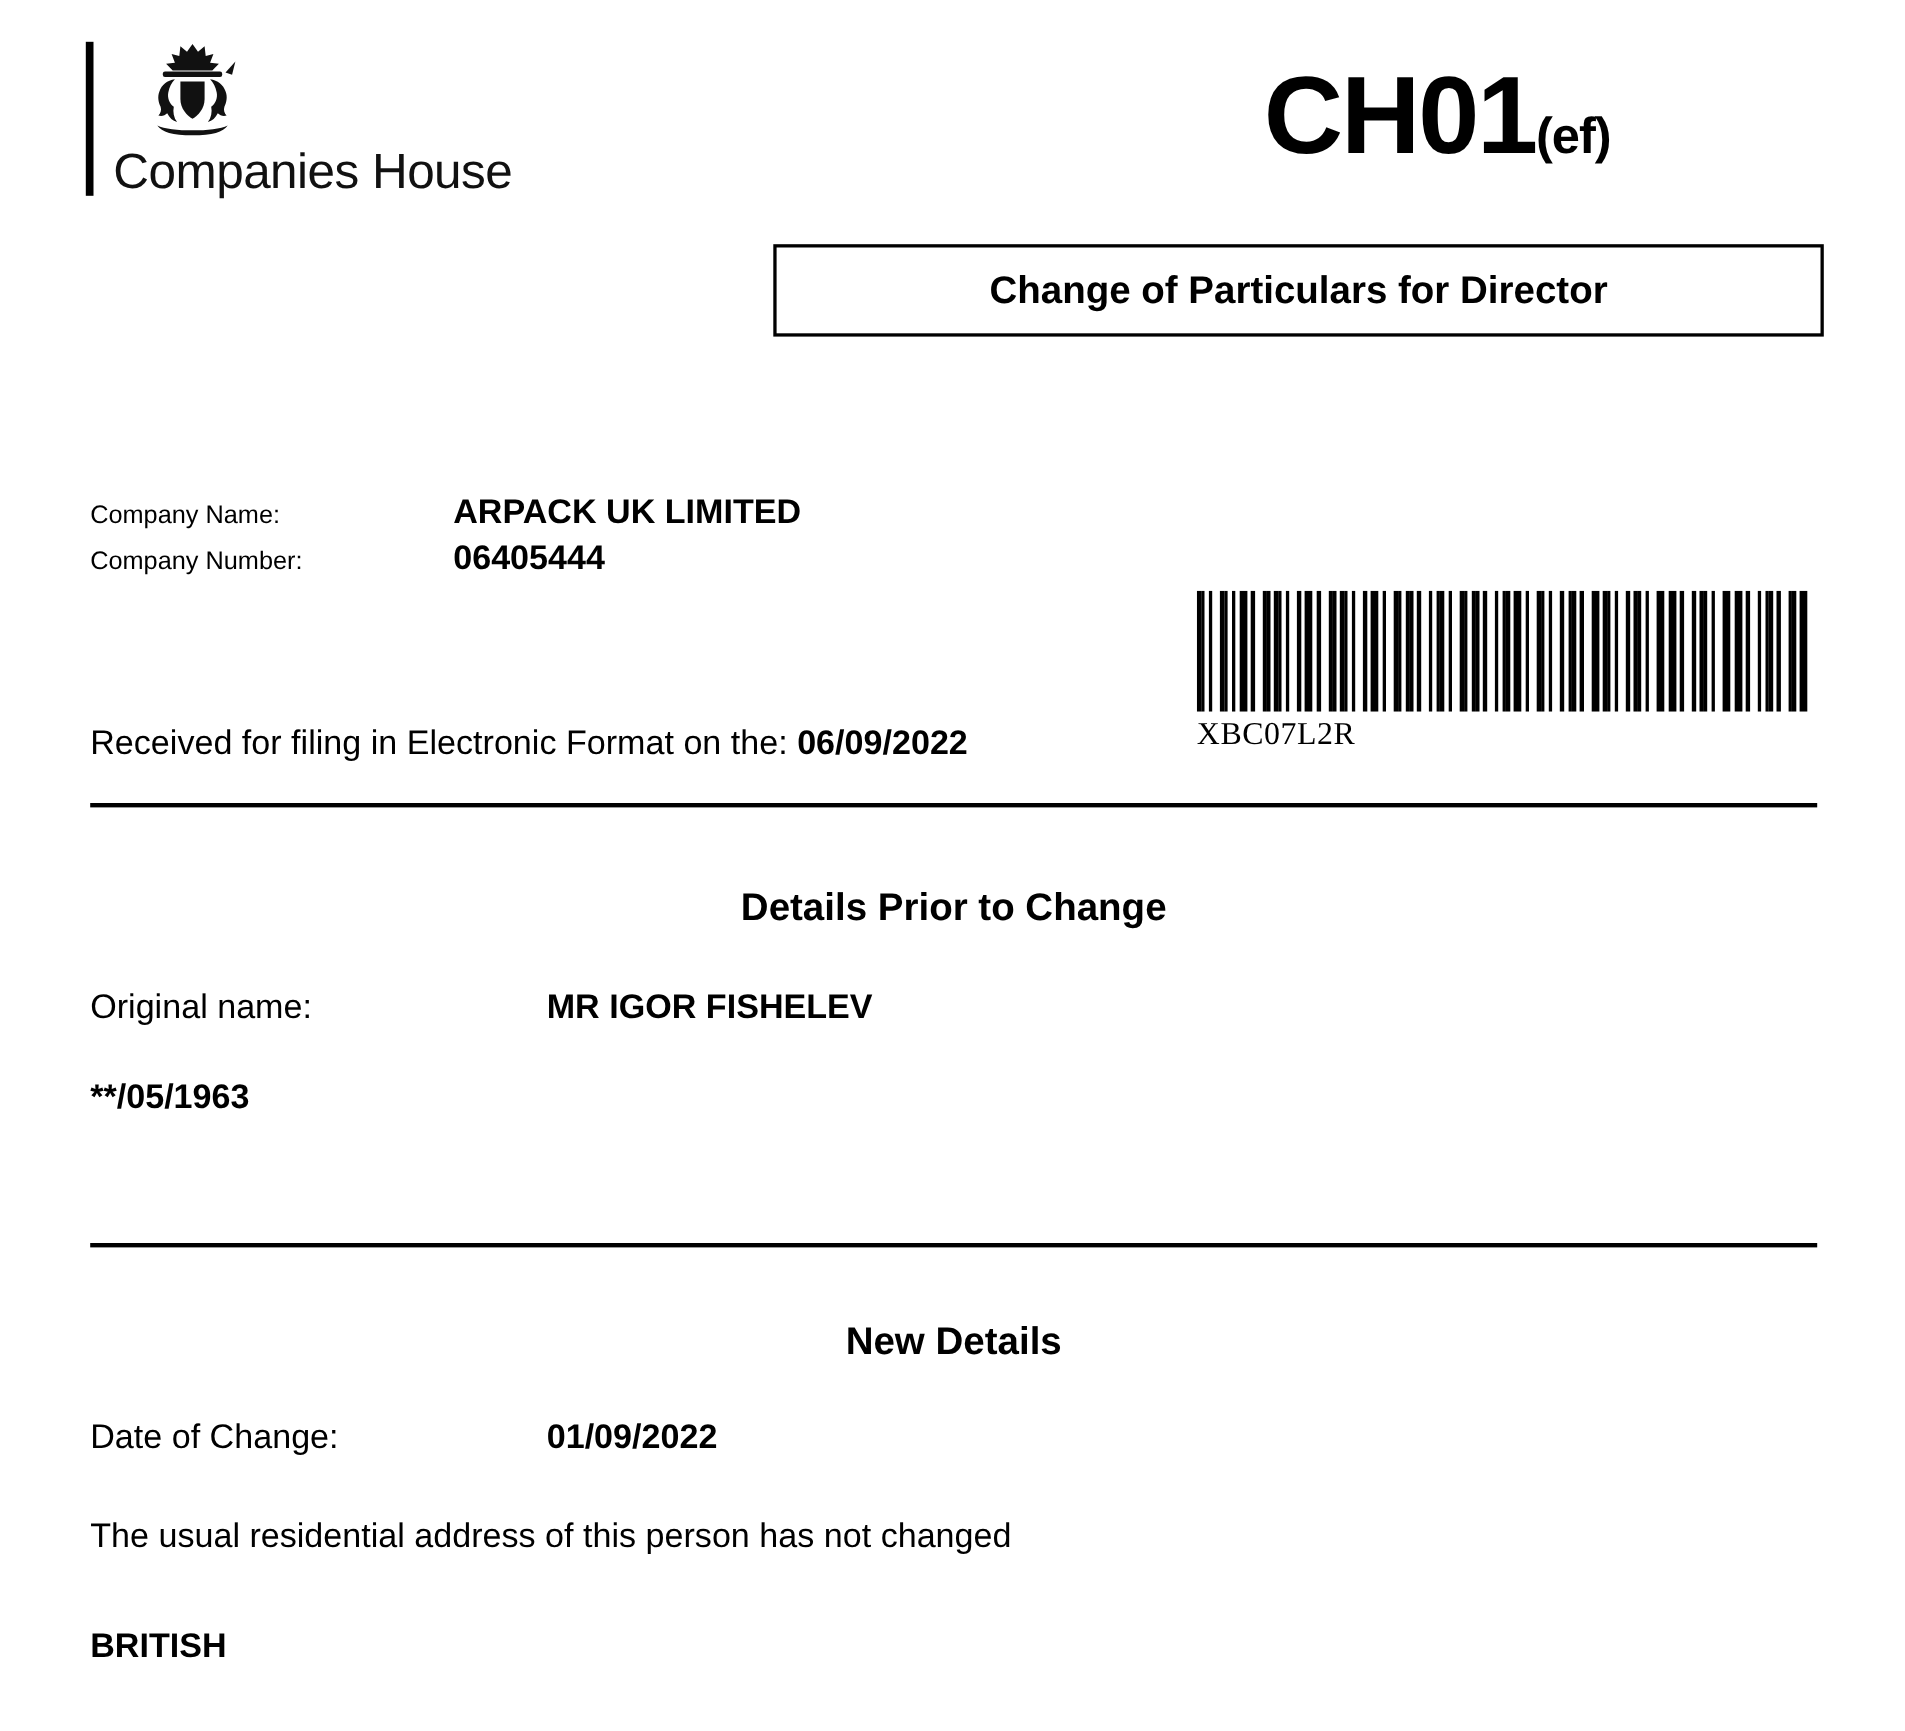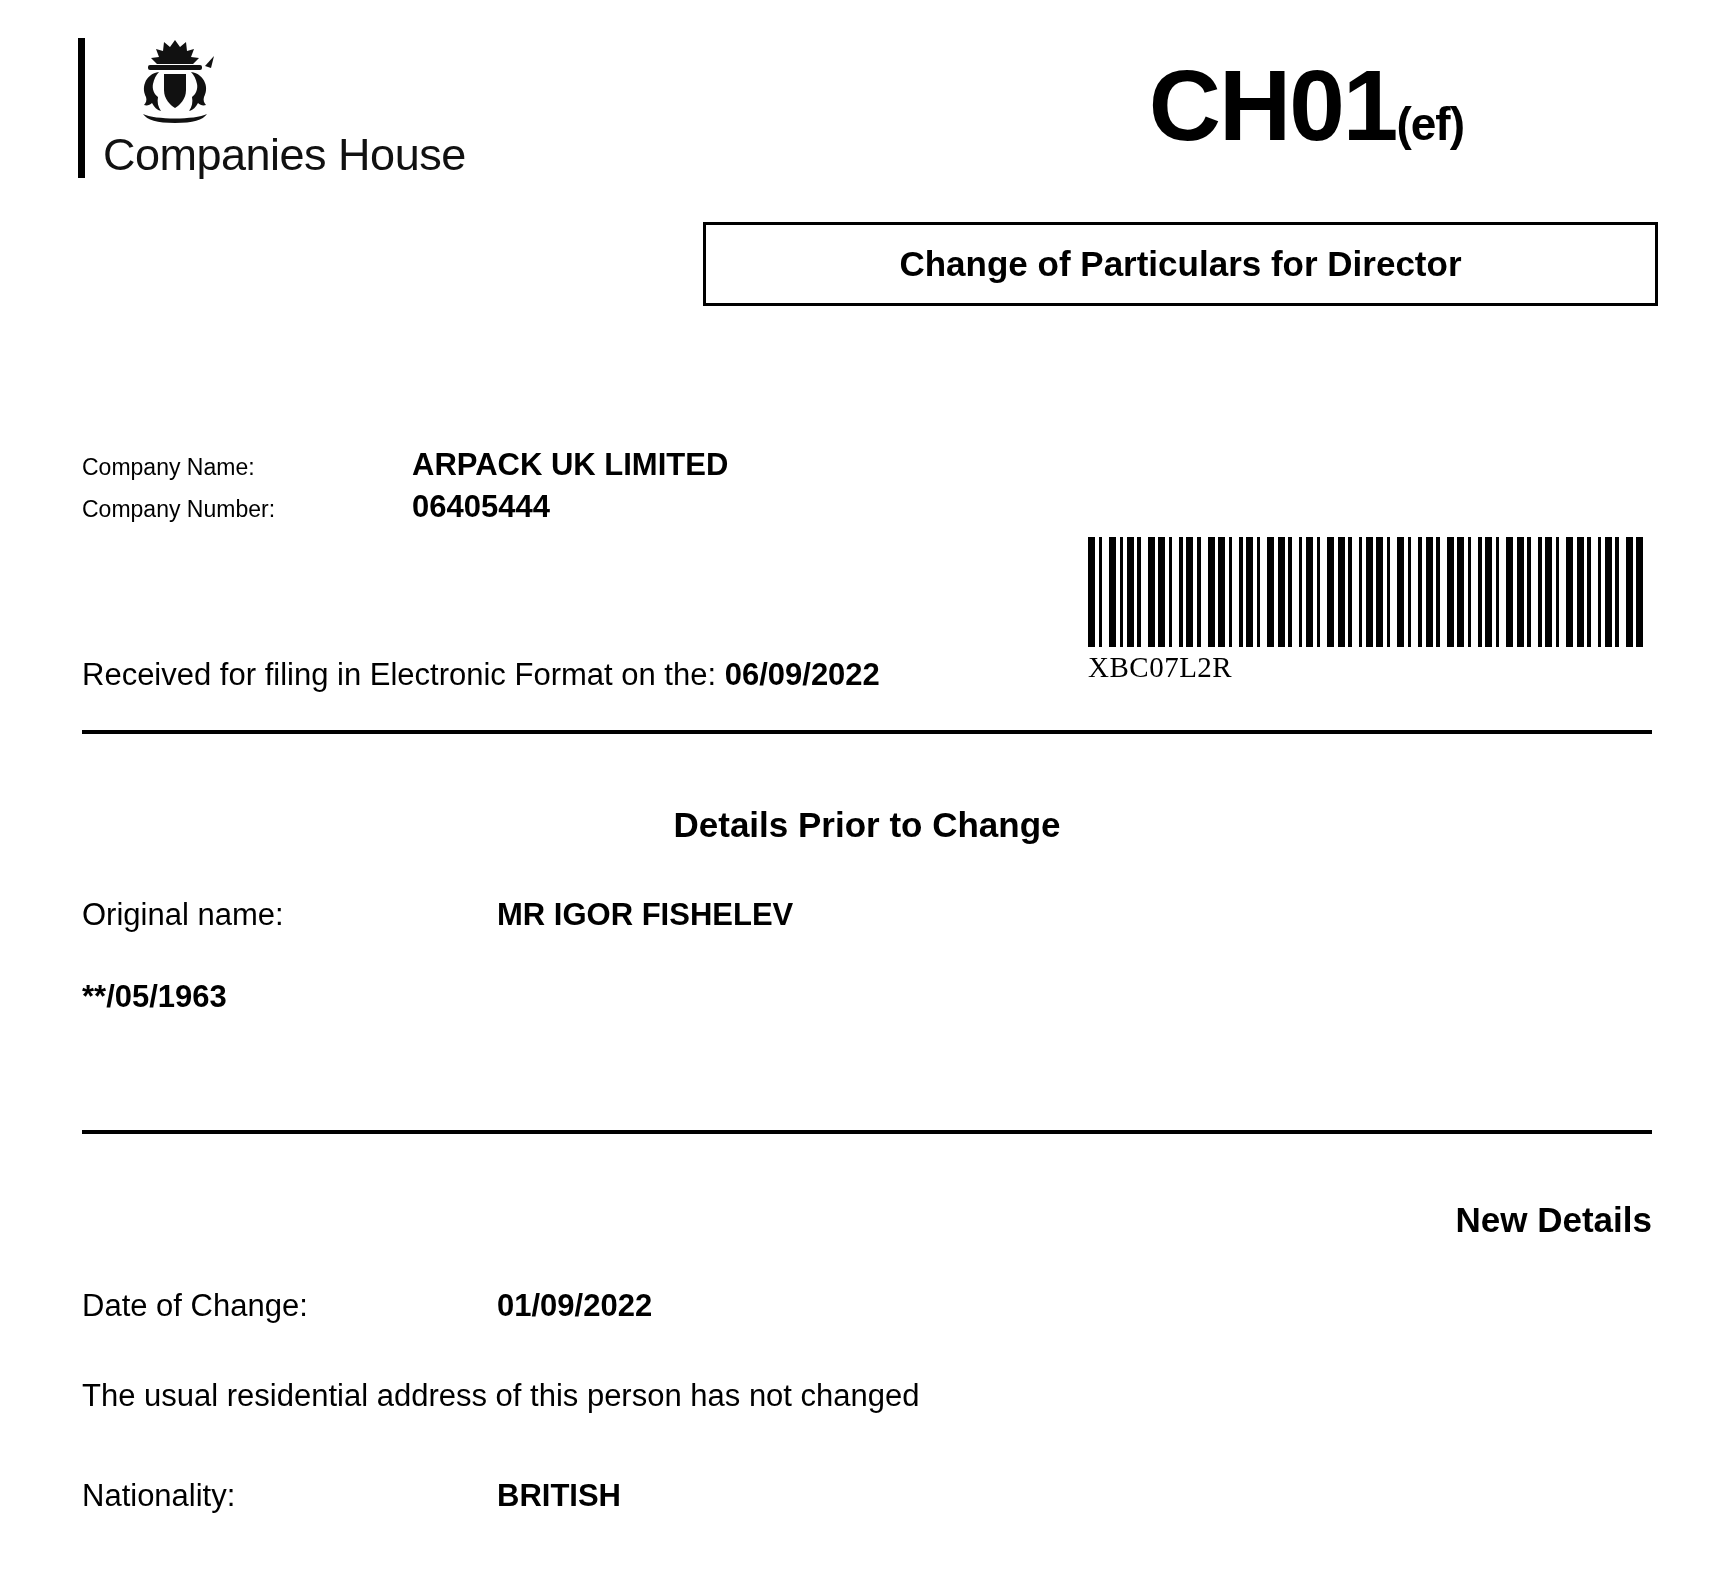--- a/index.html
+++ b/index.html
@@ -169,21 +169,21 @@
   
   .section-heading {
     position: absolute;
     width: 1570px;
     left: 82px;
     text-align: center;
     font-size: 35px;
     font-weight: 700;
   }
   .section-heading.prior { top: 805px; }
-  .section-heading.newdet { top: 1200px; text-align: right; }
+  .section-heading.newdet { top: 1200px; }
 
   .field-row {
     position: absolute;
     left: 82px;
     display: flex;
     align-items: baseline;
     width: 1500px;
   }
   .field-label {
     font-size: 31px;
@@ -449,17 +449,16 @@
   <div class="section-heading newdet">New Details</div>
 
   <div class="field-row fr-doc">
     <div class="field-label">Date of Change:</div>
     <div class="field-value">01/09/2022</div>
   </div>
 
   <div class="plain-line">The usual residential address of this person has not changed</div>
 
   <div class="field-row fr-nat">
-    <div class="field-label">Nationality:</div>
     <div class="field-value">BRITISH</div>
   </div>
 
 </div>
 
 </body></html>

